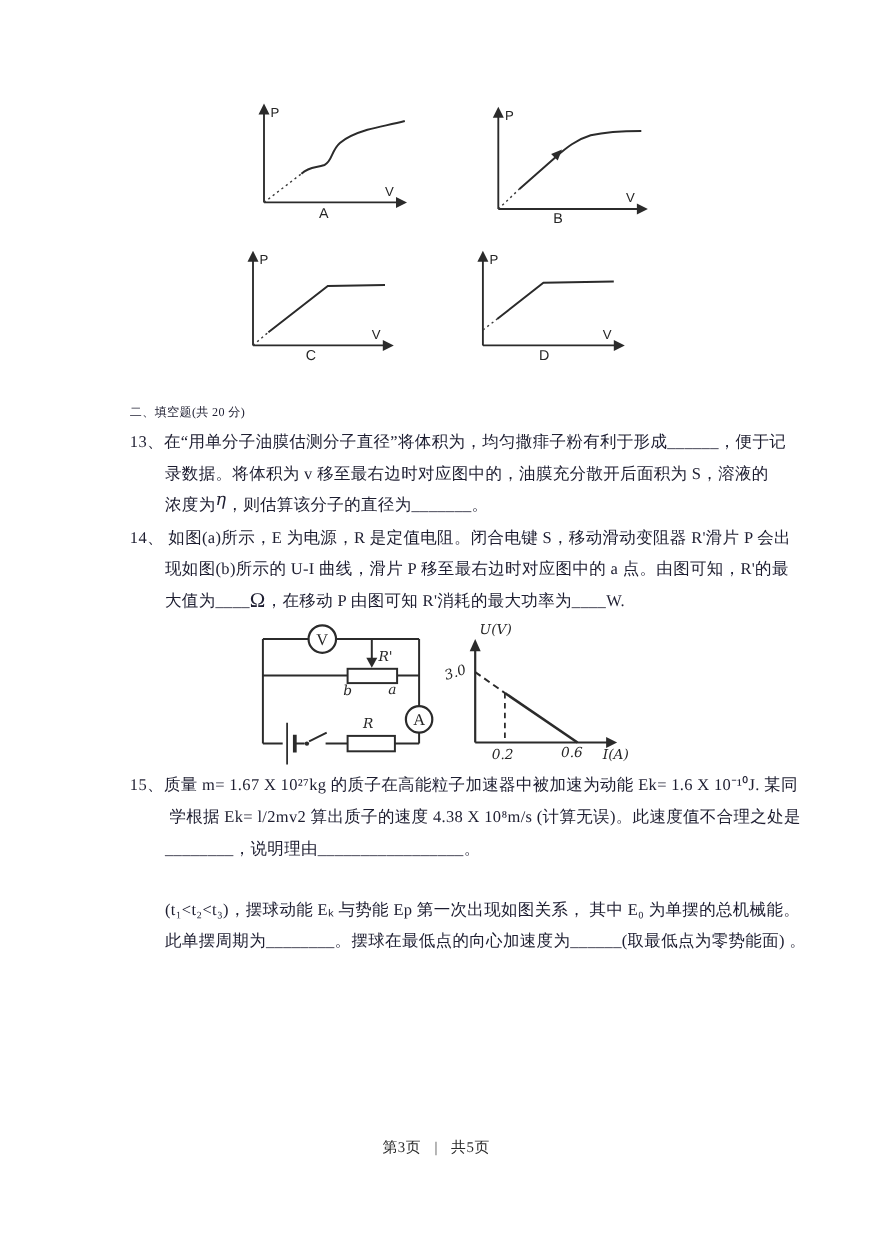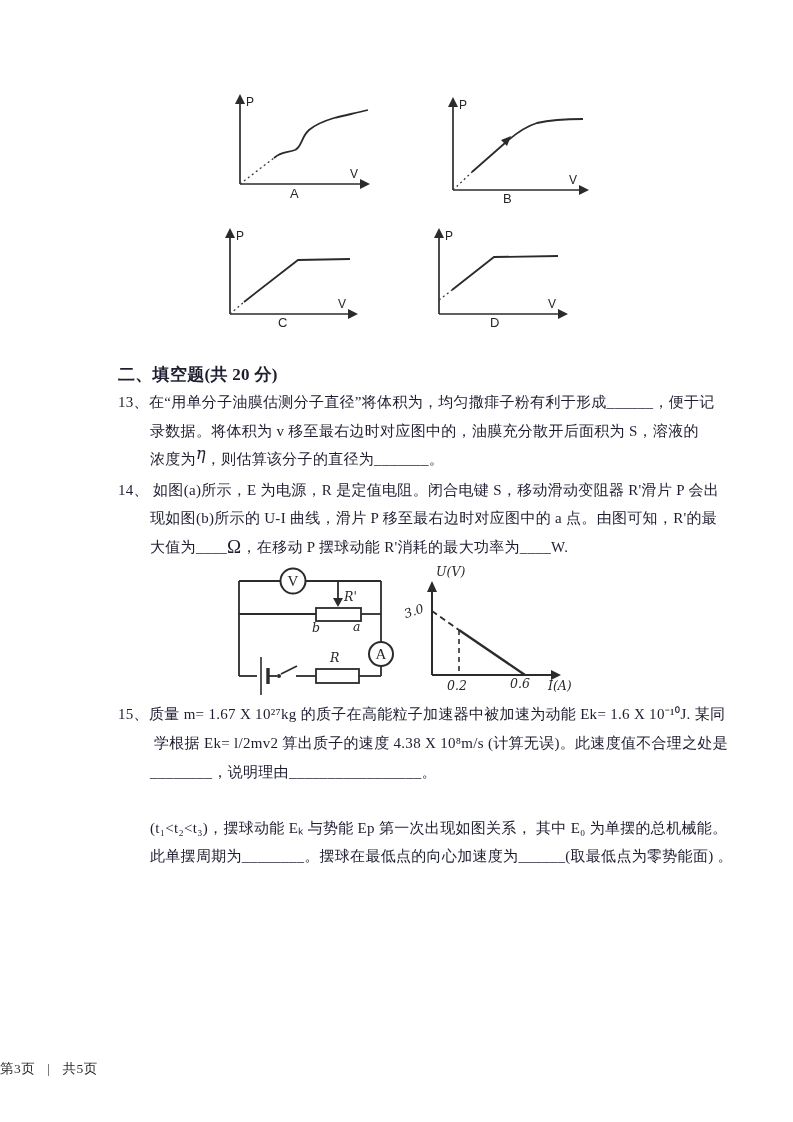--- a/index.html
+++ b/index.html
@@ -13,39 +13,39 @@
     overflow:hidden;
   }
   .tline{
     position:absolute;
     font-size:15px;
     line-height:20px;
     white-space:pre;
     letter-spacing:0.3px;
   }
   .section-title{
-    font-weight:bold;
-    font-size:17px;
+    font-weight:normal;
+    font-size:11px;
   }
   .qnum{display:inline-block;min-width:31px;}
   .eta{
     font-style:italic;
     font-family:"DejaVu Serif", serif;
     font-size:16px;
     position:relative;top:-5px;
   }
   .omega{
     font-size:19px;
     position:relative;top:1px;
   }
   .fig{position:absolute;}
   .footer{
     position:absolute;
-    left:0;top:1060px;width:100%;
-    text-align:left;
+    left:0;top:1034px;width:100%;
+    text-align:center;
     font-size:13.5px;
     color:#2a2a2a;
     letter-spacing:0.5px;
   }
   .footer .sep{margin:0 12px;color:#444;}
   svg text{fill:#262626;}
   .axis-label{font-family:"Liberation Sans", sans-serif;font-size:12px;}
   .opt-label{font-family:"Liberation Sans", sans-serif;font-size:13px;}
   .hand{font-family:"DejaVu Serif", serif;font-style:italic;font-size:12.5px;}
   .meter-letter{font-family:"Liberation Serif", serif;font-size:15px;}
@@ -113,21 +113,21 @@
   </svg>
 
   <div class="tline section-title" style="left:118px;top:365px">二、填空题(共 20 分)</div>
 
   <div class="tline" style="left:118px;top:392px"><span class="qnum">13、</span><span>在“用单分子油膜估测分子直径”将体积为，均匀撒痱子粉有利于形成______，便于记</span></div>
   <div class="tline" style="left:150px;top:421px">录数据。将体积为 v 移至最右边时对应图中的，油膜充分散开后面积为 S，溶液的</div>
   <div class="tline" style="left:150px;top:449px"><span>浓度为</span><span class="eta">η</span><span>，则估算该分子的直径为_______。</span></div>
 
   <div class="tline" style="left:118px;top:480px"><span class="qnum">14、</span><span> 如图(a)所示，E 为电源，R 是定值电阻。闭合电键 S，移动滑动变阻器 R'滑片 P 会出</span></div>
   <div class="tline" style="left:150px;top:508px">现如图(b)所示的 U-I 曲线，滑片 P 移至最右边时对应图中的 a 点。由图可知，R'的最</div>
-  <div class="tline" style="left:150px;top:536px"><span>大值为____</span><span class="omega">Ω</span><span>，在移动 P 摆球动能 R'消耗的最大功率为____W.</span></div>
+  <div class="tline" style="left:150px;top:536px"><span>大值为____</span><span class="omega">Ω</span><span>，在移动 P 由图可知 R'消耗的最大功率为____W.</span></div>
 
   <svg class="fig" style="left:213px;top:558px" width="205" height="148" viewBox="0 0 205 148">
     <g stroke="#2b2b2b" stroke-width="1.8" fill="none">
       <line x1="26" y1="23" x2="26" y2="118"></line>
       <line x1="26" y1="23" x2="168" y2="23"></line>
       <line x1="168" y1="23" x2="168" y2="118"></line>
       <line x1="26" y1="118" x2="44" y2="118"></line>
       <line x1="55" y1="118" x2="64" y2="118"></line>
       <line x1="83" y1="118" x2="103" y2="118"></line>
       <line x1="146" y1="118" x2="168" y2="118"></line>

